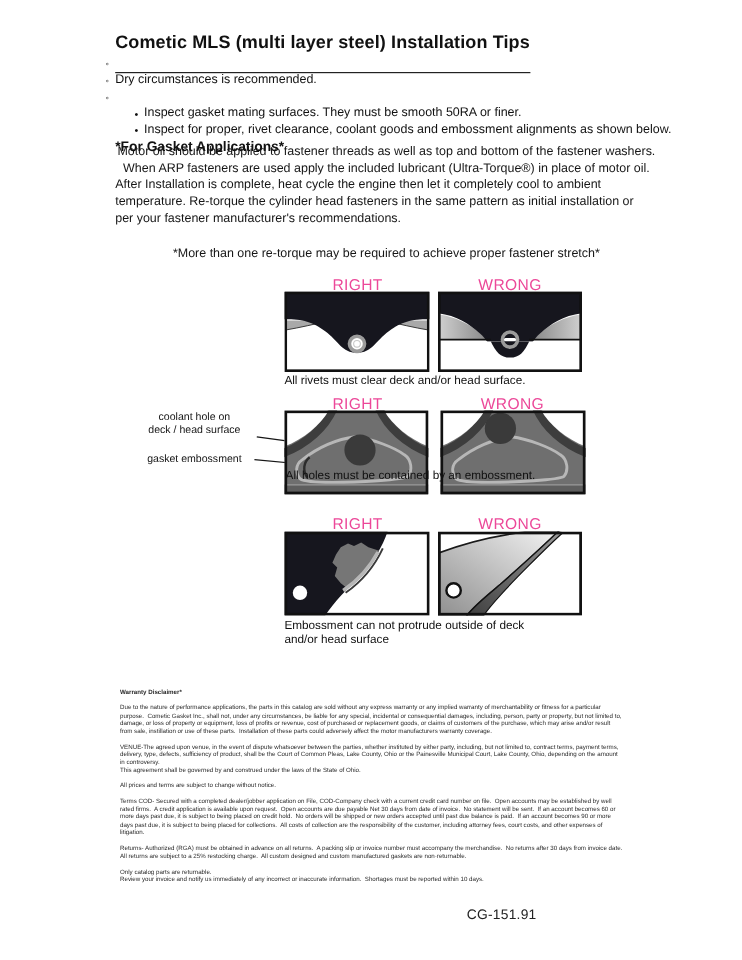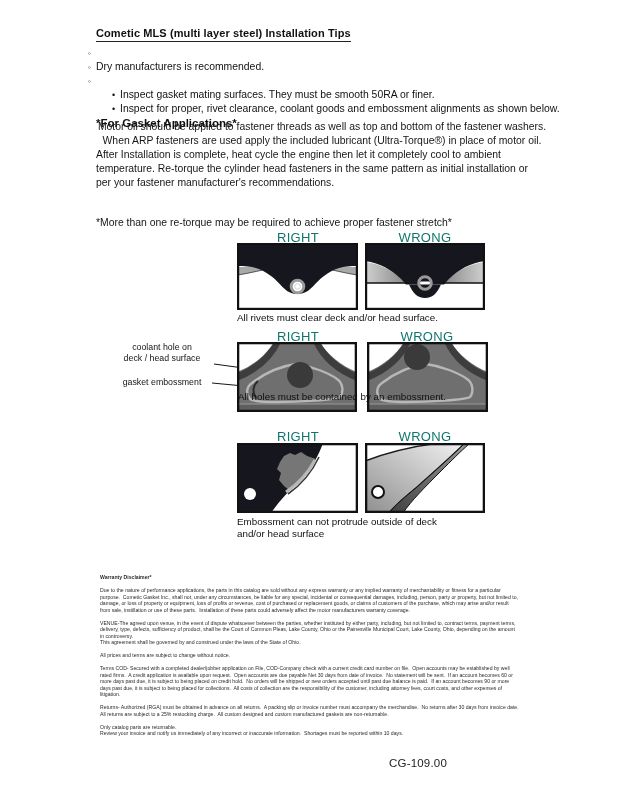--- a/index.html
+++ b/index.html
@@ -8,39 +8,39 @@
     width: 618px; height: 800px;
     font-family: "Liberation Sans", sans-serif;
     color: #111;
     position: relative;
     overflow: hidden;
   }
   .abs { position: absolute; }
 
   .page-title {
     left: 96px; top: 27px;
-    font-size: 11px; font-weight: bold;
+    font-size: 15px; font-weight: bold;
     border-bottom: 1.5px solid #222;
-    padding-bottom: 2px;
+    padding-bottom: 16px;
     letter-spacing: 0.1px;
     white-space: nowrap;
   }
   .tips-list { left: 88px; top: 46px; font-size: 10.4px; }
   .tip-row { display: flex; height: 14px; line-height: 14px; white-space: nowrap; }
   .tip-row .marker { width: 8px; font-size: 8px; line-height: 15px; }
   .sub-row { padding-left: 24px; }
   .sub-row .marker { width: 8px; font-size: 9px; line-height: 14px; }
 
   .diesel-heading { left: 96px; top: 117px; font-size: 11.5px; font-weight: bold; }
   .body-para { left: 96px; font-size: 10.4px; line-height: 13.8px; width: 452px; color: #161616; }
   .p1 { top: 120px; text-align: center; }
   .p2 { top: 148px; width: 440px; }
-  .p3 { top: 216px; white-space: nowrap; }
-
-  .rw-label { font-size: 13px; letter-spacing: 0.3px; color: #0f766e; text-align: center; width: 80px; }
+  .p3 { top: 205px; white-space: nowrap; text-align: center; }
+
+  .rw-label { font-size: 13px; letter-spacing: 0.3px; color: #ec4899; text-align: center; width: 80px; }
   .diagram-box { display: block; }
   .caption { font-size: 9.8px; color: #101010; line-height: 11.5px; }
   .pre { white-space: pre-line; }
   .prewrap { white-space: pre-wrap; }
 
   .annot { font-size: 8.8px; line-height: 10.5px; color: #141414; text-align: center; }
 
   .legal { left: 100px; top: 574px; width: 420px; font-size: 5.15px; line-height: 6.5px; color: #2a2a2a; }
   .legal .heading { font-weight: bold; margin-bottom: 6.5px; }
   .legal .para { margin-bottom: 6.5px; }
@@ -51,21 +51,21 @@
 <body>
 
 <div class="abs page-title">Cometic MLS (multi layer steel) Installation Tips</div>
 
 <div class="abs tips-list">
   <div class="tip-row">
     <span class="marker">◦</span>
   </div>
   <div class="tip-row">
     <span class="marker">◦</span>
-    <span>Dry manufacturers is recommended.</span>
+    <span>Dry circumstances is recommended.</span>
   </div>
   <div class="tip-row">
     <span class="marker">◦</span>
   </div>
   <div class="tip-row sub-row">
     <span class="marker">•</span>
     <span>Inspect gasket mating surfaces.  They must be smooth 50RA or finer.</span>
   </div>
   <div class="tip-row sub-row">
     <span class="marker">•</span>
@@ -199,13 +199,13 @@
   <div class="para prewrap">Due to the nature of performance applications, the parts in this catalog are sold without any express warranty or any implied warranty of merchantability or fitness for a particular purpose.  Cometic Gasket Inc., shall not, under any circumstances, be liable for any special, incidental or consequential damages, including, person, party or property, but not limited to, damage, or loss of property or equipment, loss of profits or revenue, cost of purchased or replacement goods, or claims of customers of the purchase, which may arise and/or result from sale, instillation or use of these parts.  Installation of these parts could adversely affect the motor manufacturers warranty coverage.</div>
   <div class="para prewrap">VENUE-The agreed upon venue, in the event of dispute whatsoever between the parties, whether instituted by either party, including, but not limited to, contract terms, payment terms, delivery, type, defects, sufficiency of product, shall be the Court of Common Pleas, Lake County, Ohio or the Painesville Municipal Court, Lake County, Ohio, depending on the amount in controversy.
 This agreement shall be governed by and construed under the laws of the State of Ohio.</div>
   <div class="para prewrap">All prices and terms are subject to change without notice.</div>
   <div class="para prewrap">Terms COD- Secured with a completed dealer/jobber application on File, COD-Company check with a current credit card number on file.  Open accounts may be established by well rated firms.  A credit application is available upon request.  Open accounts are due payable Net 30 days from date of invoice.  No statement will be sent.  If an account becomes 60 or more days past due, it is subject to being placed on credit hold.  No orders will be shipped or new orders accepted until past due balance is paid.  If an account becomes 90 or more days past due, it is subject to being placed for collections.  All costs of collection are the responsibility of the customer, including attorney fees, court costs, and other expenses of litigation.</div>
   <div class="para prewrap">Returns- Authorized (RGA) must be obtained in advance on all returns.  A packing slip or invoice number must accompany the merchandise.  No returns after 30 days from invoice date.  All returns are subject to a 25% restocking charge.  All custom designed and custom manufactured gaskets are non-returnable.</div>
   <div class="para prewrap">Only catalog parts are returnable.
 Review your invoice and notify us immediately of any incorrect or inaccurate information.  Shortages must be reported within 10 days.</div>
 </div>
 
-<div class="abs footer-code">CG-109.00</div>
+<div class="abs footer-code">CG-151.91</div>
 
 </body></html>

